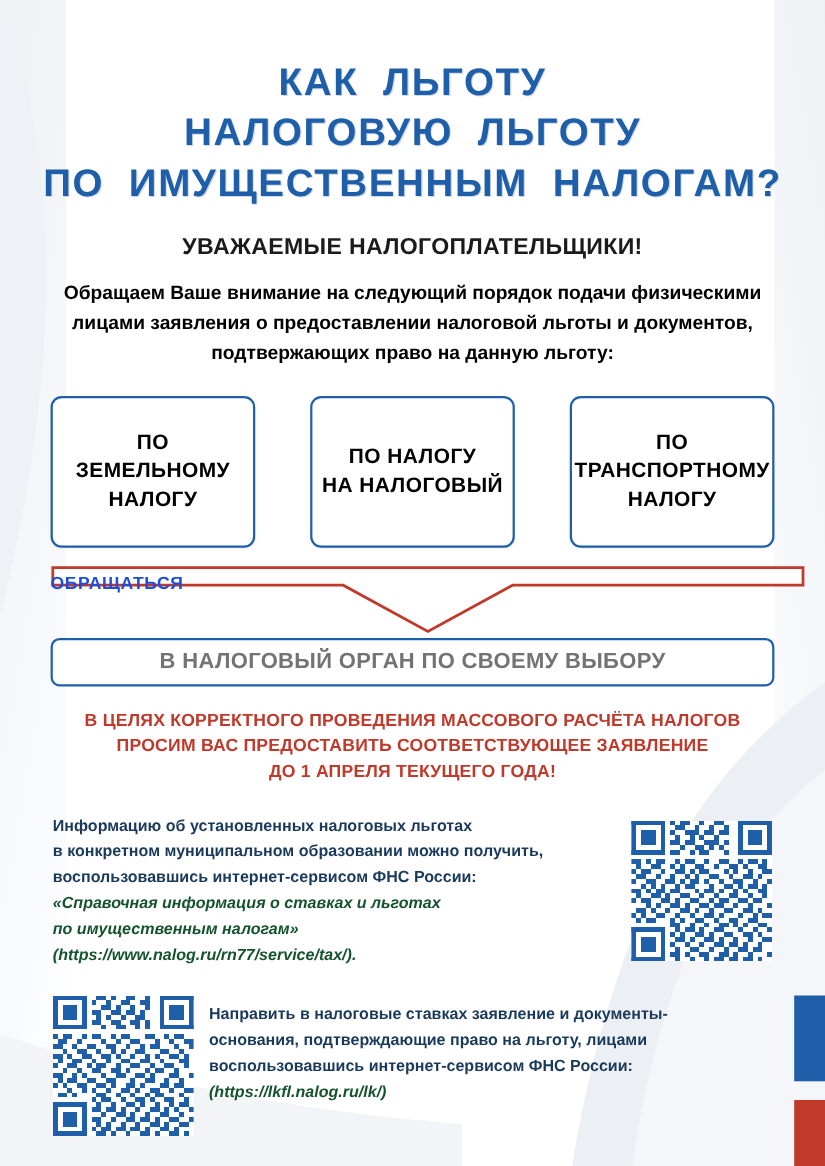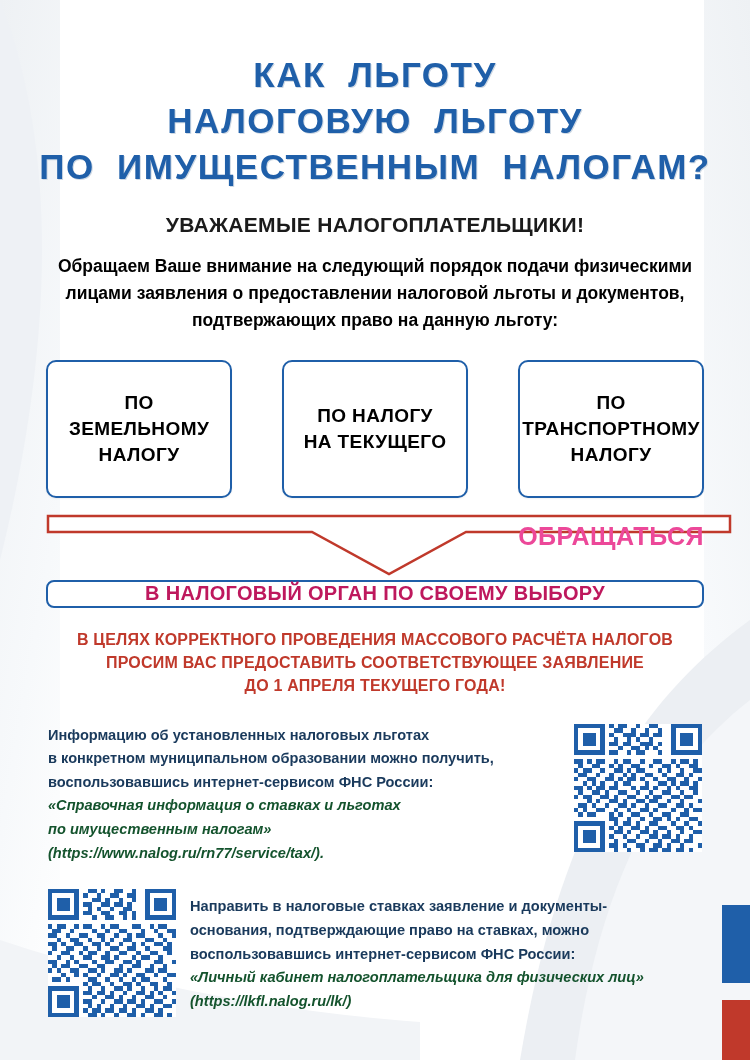--- a/index.html
+++ b/index.html
@@ -98,55 +98,55 @@
   .box .small { font-size: 16.5px; }
 
   .arrow-wrap {
     position: relative;
     margin: 14px 16px 0 16px;
     height: 68px;
   }
   .arrow-label {
     position: absolute;
     left: 0; right: 0; top: 10px;
-    text-align: right;
-    color: #ec4899;
+    text-align: left;
+    color: #1d4ed8;
     font-weight: bold;
-    font-size: 25px;
+    font-size: 16px;
     letter-spacing: 0.5px;
     z-index: 3;
   }
 
   .banner {
     margin: 0 16px;
     border: 2px solid #1f5fa9;
     border-radius: 8px;
-    height: 28px;
+    height: 44px;
     display: flex; align-items: center; justify-content: center;
-    color: #be185d;
+    color: #737373;
     font-weight: bold;
     font-size: 20px;
     letter-spacing: 0.3px;
     background: #fff;
   }
 
   .red-block {
     margin: 20px 16px 0 16px;
     text-align: center;
     color: #c0392b;
     font-weight: bold;
     font-size: 16px;
     line-height: 1.45;
     letter-spacing: 0.2px;
   }
 
   .qr-section-1 {
     display: flex;
     margin: 26px 18px 0 18px;
-    align-items: flex-start;
+    align-items: center;
     gap: 14px;
   }
   .qr-text {
     flex: 1;
     color: #1a3a5c;
     font-size: 14.6px;
     line-height: 1.62;
     font-weight: bold;
   }
   .qr-text .ital {
@@ -201,21 +201,21 @@
       <div class="box">
         <div>
           <div>ПО</div>
           <div>ЗЕМЕЛЬНОМУ</div>
           <div>НАЛОГУ</div>
         </div>
       </div>
       <div class="box">
         <div>
           <div>ПО НАЛОГУ</div>
-          <div>НА ТЕКУЩЕГО</div>
+          <div>НА НАЛОГОВЫЙ</div>
         </div>
       </div>
       <div class="box">
         <div>
           <div>ПО</div>
           <div>ТРАНСПОРТНОМУ</div>
           <div>НАЛОГУ</div>
         </div>
       </div>
     </div>
@@ -687,21 +687,20 @@
               <rect x="15" y="28" width="1" height="1"></rect>
               <rect x="18" y="28" width="2" height="1"></rect>
             <rect x="21" y="28" width="1" height="1"></rect>
               <rect x="24" y="28" width="2" height="1"></rect>
               <rect x="27" y="28" width="1" height="1"></rect>
           </g>
         </svg>
       </div>
       <div class="qr-text">
         <div>Направить в налоговые ставках заявление и документы-</div>
-        <div>основания, подтверждающие право на ставках, можно</div>
+        <div>основания, подтверждающие право на льготу, лицами</div>
         <div>воспользовавшись интернет-сервисом ФНС России:</div>
-        <div class="ital">«Личный кабинет налогоплательщика для физических лиц»</div>
         <div class="ital">(https://lkfl.nalog.ru/lk/)</div>
       </div>
     </div>
 
   </div>
 </div>
 
 </body></html>

